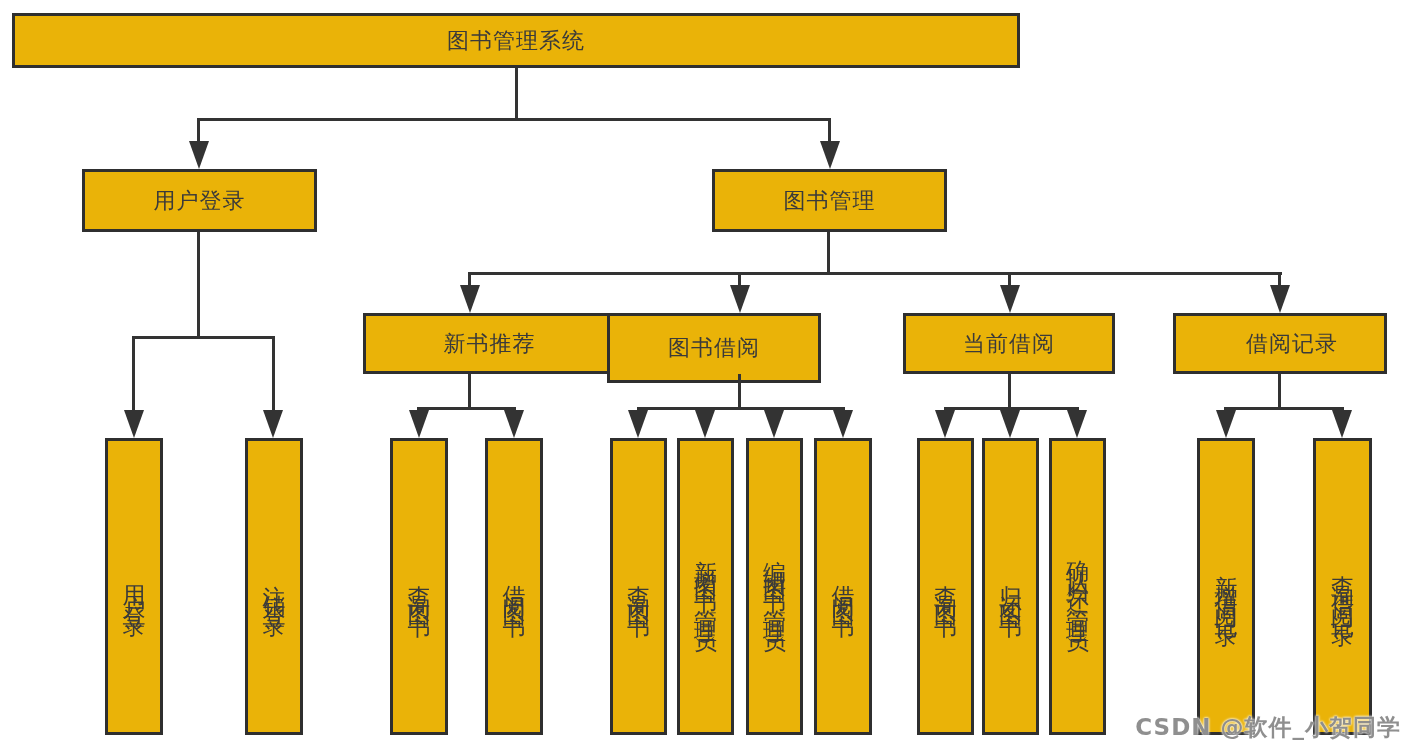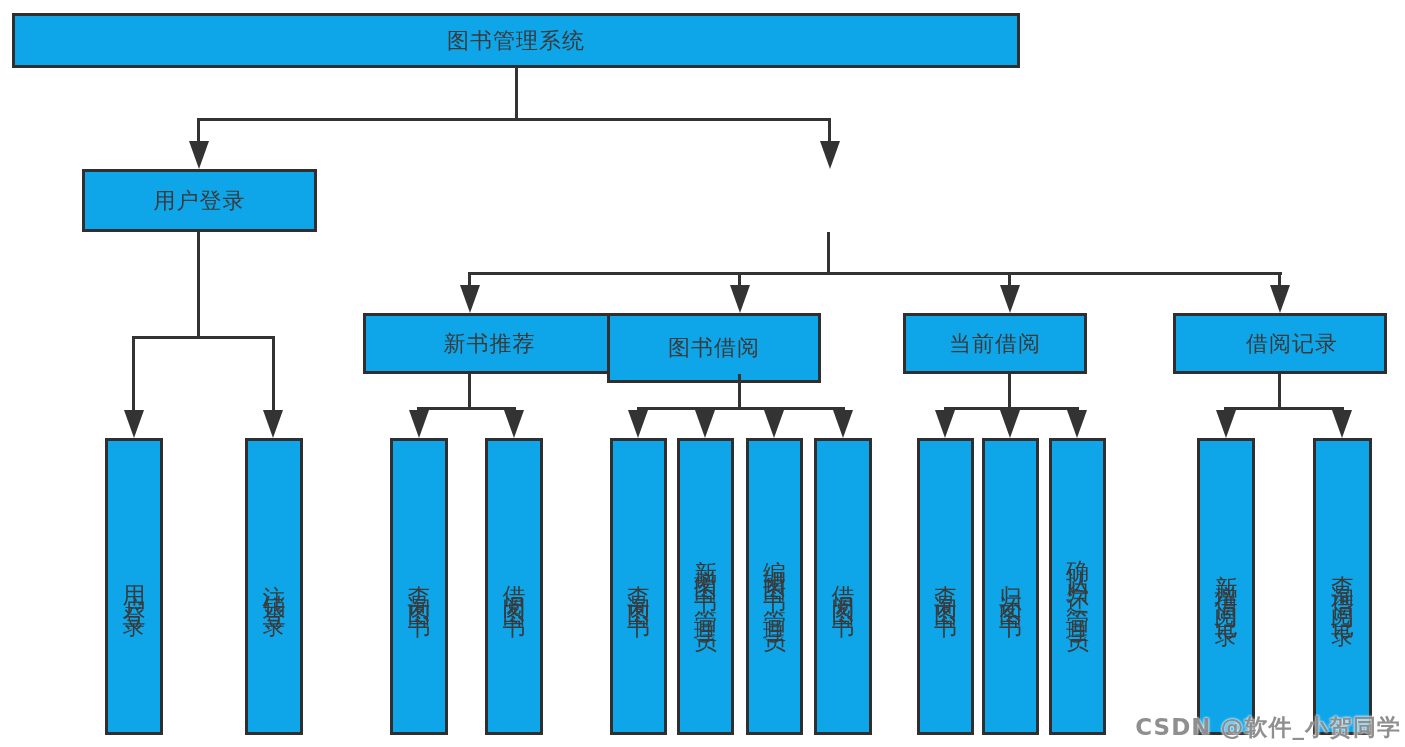--- a/index.html
+++ b/index.html
@@ -1,41 +1,41 @@
 <!DOCTYPE html>
 <html><head>
 <meta charset="utf-8">
 <style>
   html,body{margin:0;padding:0;background:#fff;}
   #canvas{
     position:relative;width:1405px;height:747px;background:#ffffff;overflow:hidden;
     font-family:"DejaVu Sans","Liberation Sans",sans-serif;color:#3a3a3a;
   }
   .box{
-    position:absolute;background:#0ea5e9;border:3px solid #2f2f2f;box-sizing:border-box;
+    position:absolute;background:#eab308;border:3px solid #2f2f2f;box-sizing:border-box;
     display:flex;align-items:center;justify-content:center;text-align:center;
   }
   .h-label{font-size:22px;letter-spacing:1px;}
   .v-label{
     writing-mode:vertical-rl;text-orientation:mixed;
     font-size:23px;letter-spacing:10px;line-height:1;
   }
   .line{position:absolute;background:#333333;}
   .arrow{
     position:absolute;width:0;height:0;
     border-left:10px solid transparent;border-right:10px solid transparent;
     border-top:28px solid #333333;
   }
   
   .b-root{left:12px;top:13px;width:1008px;height:55px;}
   .b-l2-user{left:82px;top:169px;width:235px;height:63px;}
   .b-l2-book{left:712px;top:169px;width:235px;height:63px;}
   .b-l3-new{left:363px;top:313px;width:253px;height:61px;}
   .b-l3-borrow{left:607px;top:313px;width:214px;height:70px;}
-  .b-l3-current{left:903px;top:313px;width:184px;height:61px;}
+  .b-l3-current{left:903px;top:313px;width:212px;height:61px;}
   .b-l3-record{left:1173px;top:313px;width:214px;height:61px;padding-left:24px;}
   .b-a1{left:105px;top:438px;width:58px;height:297px;}
   .b-a2{left:245px;top:438px;width:58px;height:297px;}
   .b-b1{left:390px;top:438px;width:58px;height:297px;}
   .b-b2{left:485px;top:438px;width:58px;height:297px;}
   .b-c1{left:610px;top:438px;width:57px;height:297px;}
   .b-c2{left:677px;top:438px;width:57px;height:297px;}
   .b-c3{left:746px;top:438px;width:57px;height:297px;}
   .b-c4{left:814px;top:438px;width:58px;height:297px;}
   .b-d1{left:917px;top:438px;width:57px;height:297px;}
@@ -98,20 +98,23 @@
 
 <div id="canvas">
 
   <div class="box b-root">
     <span class="h-label">图书管理系统</span>
   </div>
 
   <div class="box b-l2-user">
     <span class="h-label">用户登录</span>
   </div>
+  <div class="box b-l2-book">
+    <span class="h-label">图书管理</span>
+  </div>
 
   <div class="box b-l3-new">
     <span class="h-label">新书推荐</span>
   </div>
   <div class="box b-l3-borrow">
     <span class="h-label">图书借阅</span>
   </div>
   <div class="box b-l3-current">
     <span class="h-label">当前借阅</span>
   </div>

